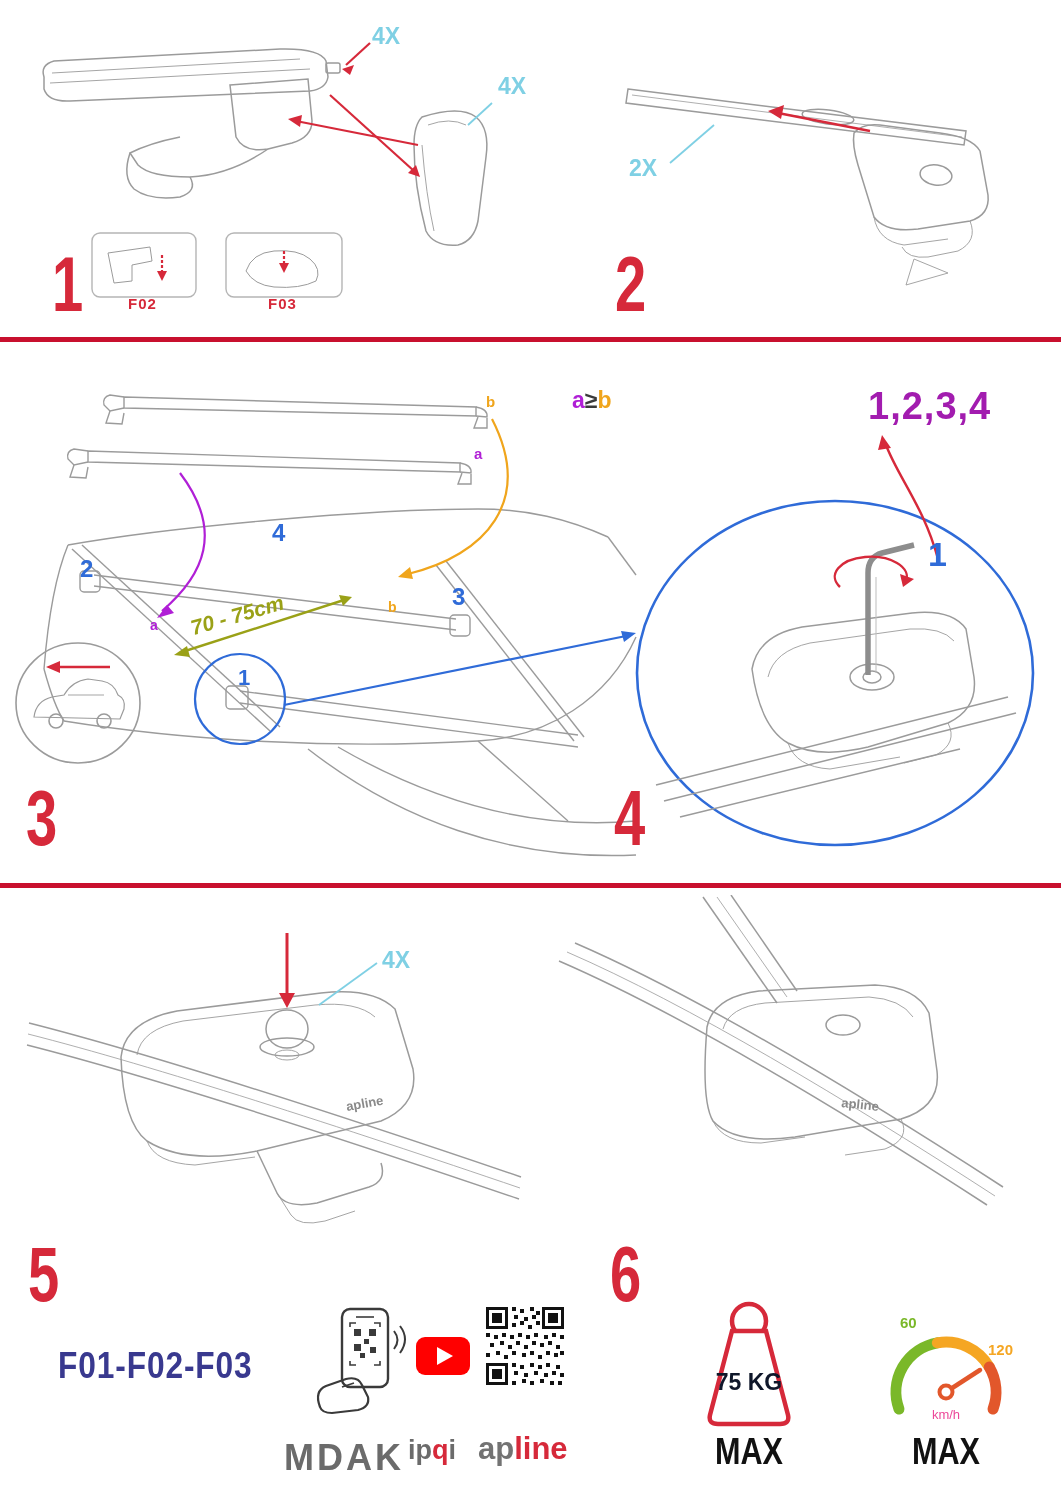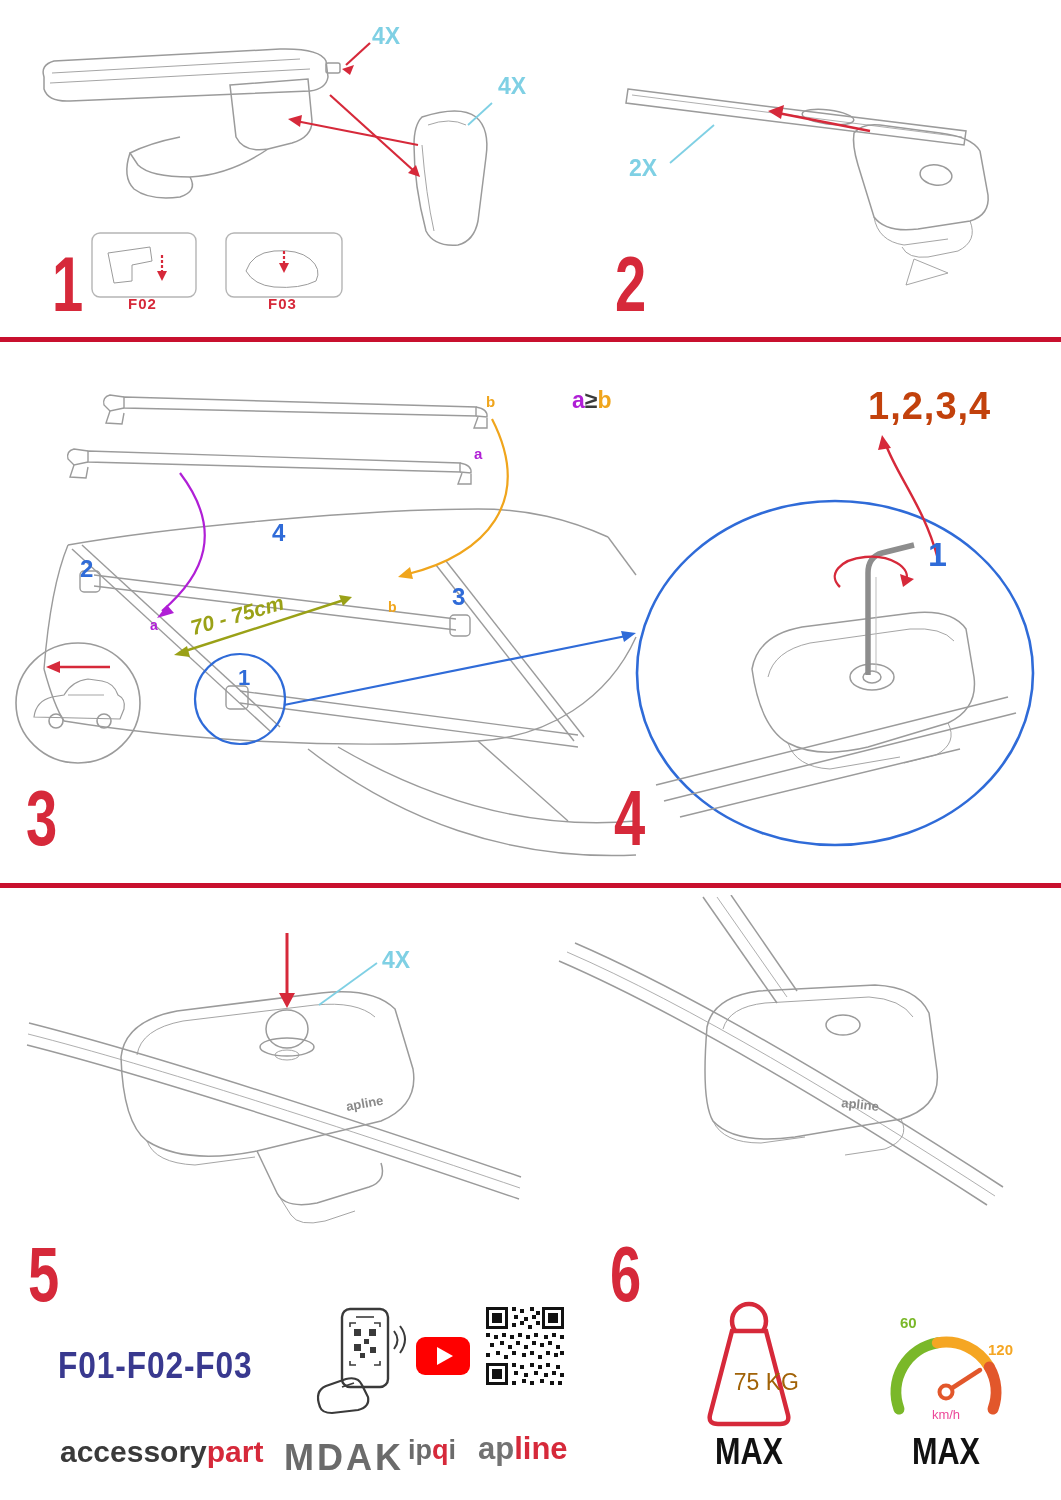--- a/index.html
+++ b/index.html
@@ -9,28 +9,28 @@
   .stepnum { font-weight:700; font-size:78px; line-height:1; color:#d6293a; transform:scaleX(0.72); transform-origin:left top; letter-spacing:-2px; }
   .cyan { color:#7fd0e4; font-weight:700; font-size:23px; }
   .blue { color:#2f6bd8; font-weight:700; }
   .purple { color:#b01fd6; font-weight:700; }
   .orange { color:#f0a51c; font-weight:700; }
   .partlabel { color:#d6293a; font-weight:600; font-size:15px; letter-spacing:1px; }
   .divider { position:absolute; left:0; width:1061px; height:5px; background:#c8102e; }
   .rule { font-size:23px; font-weight:700; }
   .rule .op { color:#3a3a3a; }
   .dist { color:#9aa117; font-weight:700; font-style:italic; font-size:21px; transform:rotate(-16deg); transform-origin:left top; white-space:nowrap; }
-  .seq { color:#c2410c; font-weight:700; font-size:38px; letter-spacing:1px; }
+  .seq { color:#a21caf; font-weight:700; font-size:38px; letter-spacing:1px; }
   .models { color:#39398f; font-weight:700; font-size:36px; letter-spacing:1px; transform:scaleX(0.88); transform-origin:left top; white-space:nowrap; }
   .brand { font-weight:700; white-space:nowrap; }
   .brand .dark { color:#3a3a3a; }
   .brand .red { color:#d6293a; }
   .brand .gray { color:#6b6b6b; }
   .maxlabel { color:#111; font-weight:700; font-size:36px; transform:scaleX(0.85); transform-origin:center top; text-align:center; }
-  .wtext { color:#a16207; font-weight:400; font-size:23px; text-align:right; }
+  .wtext { color:#0f172a; font-weight:700; font-size:23px; text-align:center; }
   .small-gauge { font-weight:700; font-size:15px; }
   .kmh { color:#ec4899; font-size:13px; text-align:center; }
   svg { display:block; }
 </style>
 </head>
 <body>
 
 <div class="page">
 
   <svg class="abs" style="left:30px;top:8px" width="470" height="300" viewBox="0 0 470 300">
@@ -340,23 +340,20 @@
         <rect x="74" y="66" width="4" height="4"></rect>
       <rect x="26" y="74" width="4" height="4"></rect>
         <rect x="36" y="72" width="4" height="4"></rect>
         <rect x="44" y="74" width="4" height="4"></rect>
         <rect x="54" y="72" width="4" height="4"></rect>
         <rect x="64" y="74" width="4" height="4"></rect>
         <rect x="72" y="74" width="4" height="4"></rect>
     </g>
   </svg>
 
-  <div class="abs brand" style="left:60px;top:1418px;font-size:30px">
-    <span class="dark">accessory</span><span class="red">part</span>
-  </div>
   <div class="abs brand gray" style="left:284px;top:1420px;font-size:36px;letter-spacing:3px;color:#6b6b6b">MDAK</div>
   <div class="abs brand" style="left:408px;top:1418px;font-size:27px">
     <span class="gray">ip</span><span class="red">q</span><span class="gray">i</span>
   </div>
   <div class="abs brand" style="left:478px;top:1414px;font-size:31px">
     <span class="dark" style="color:#737373">ap</span><span class="red">line</span>
   </div>
 
   <svg class="abs" style="left:690px;top:1280px" width="118" height="140" viewBox="0 0 118 140">
     <circle cx="59" cy="24" r="17" stroke="#d6293a" stroke-width="4.5" fill="none"></circle>

